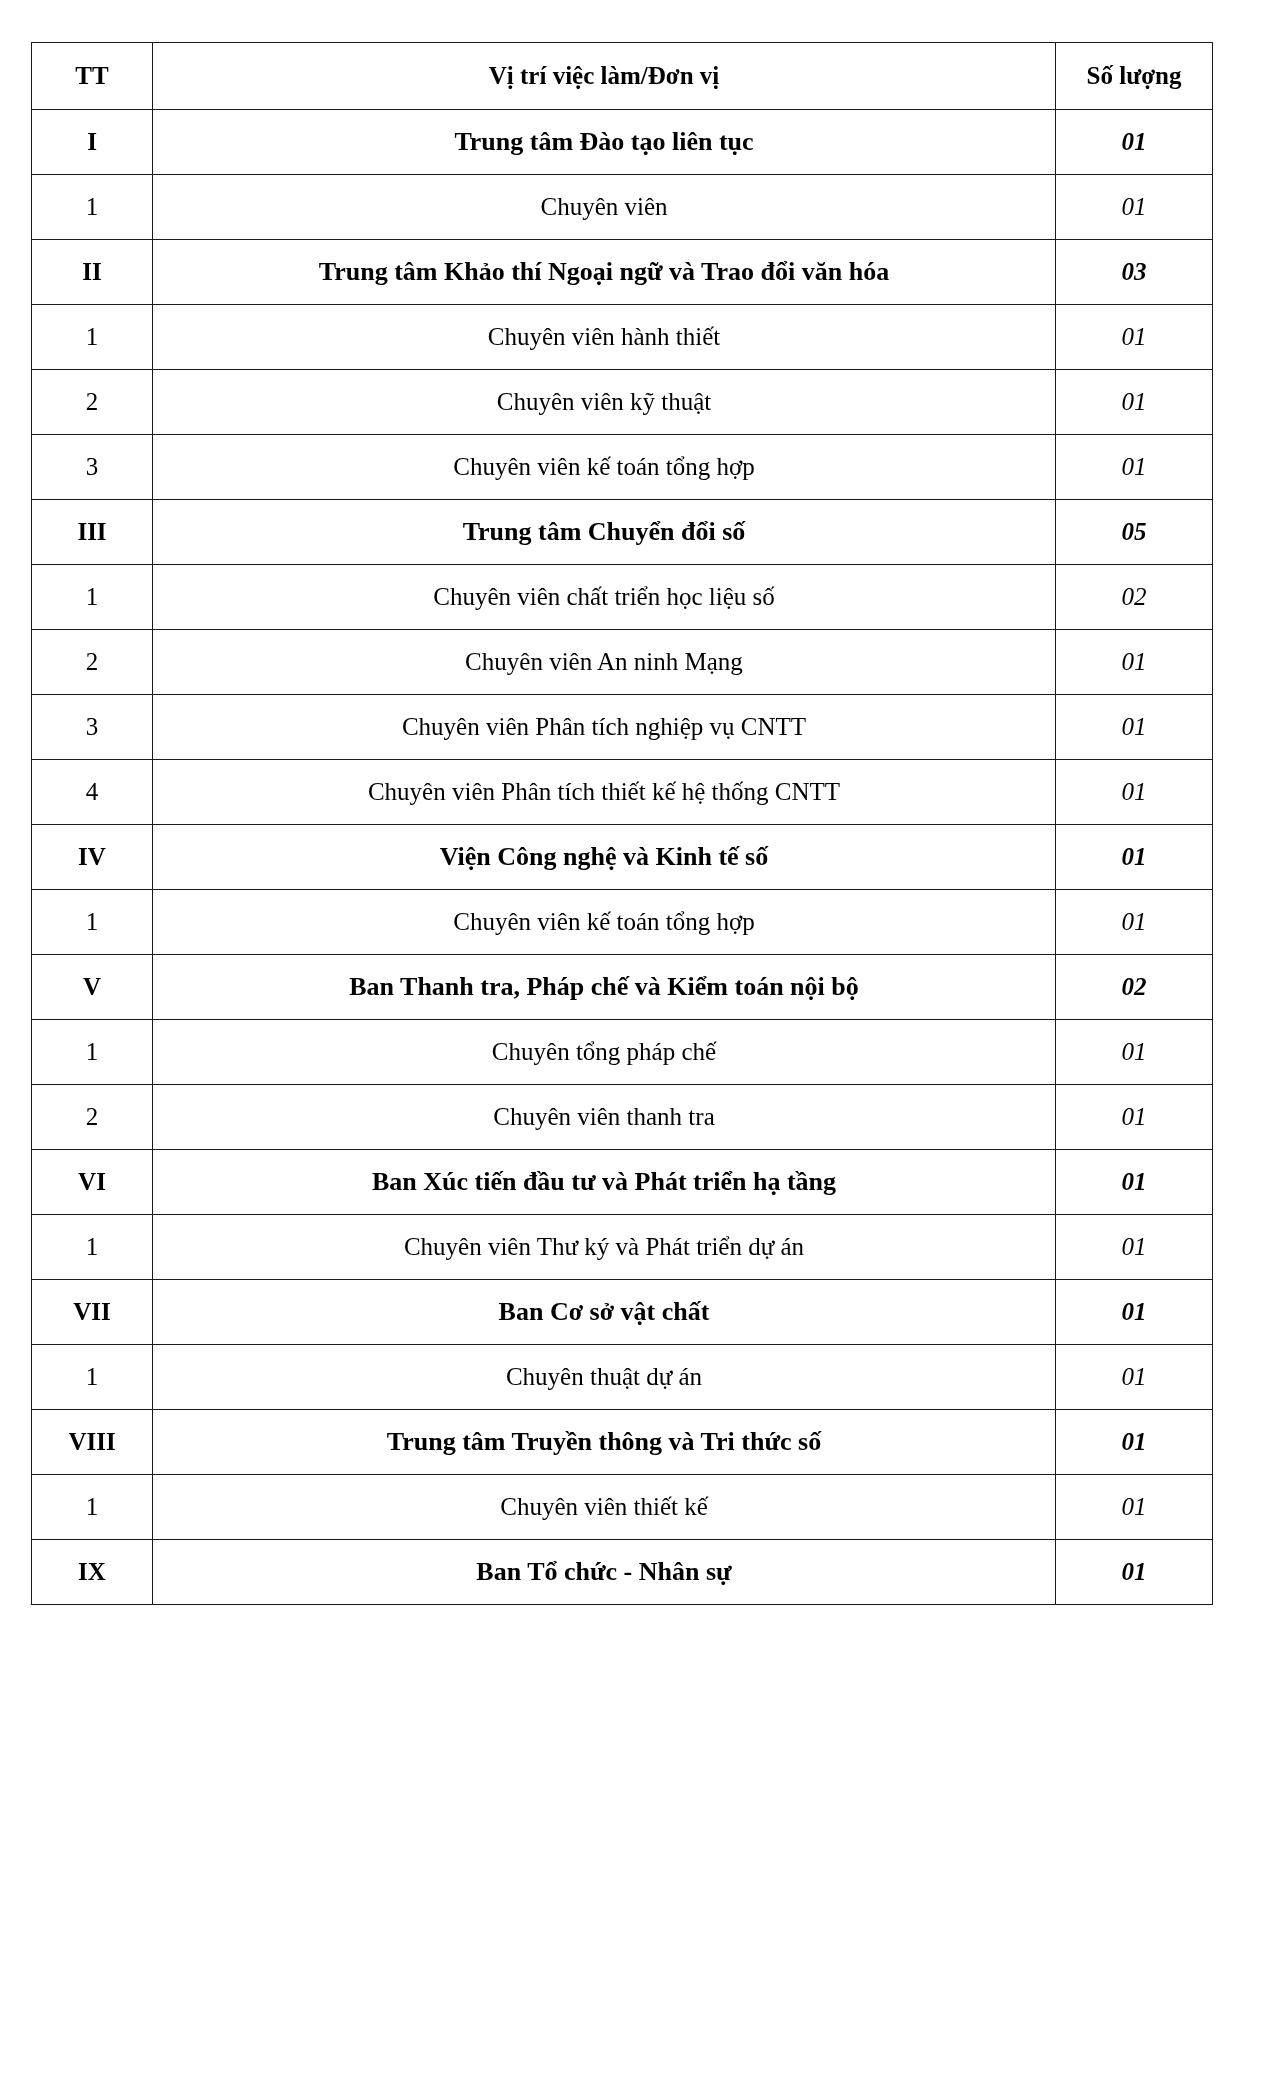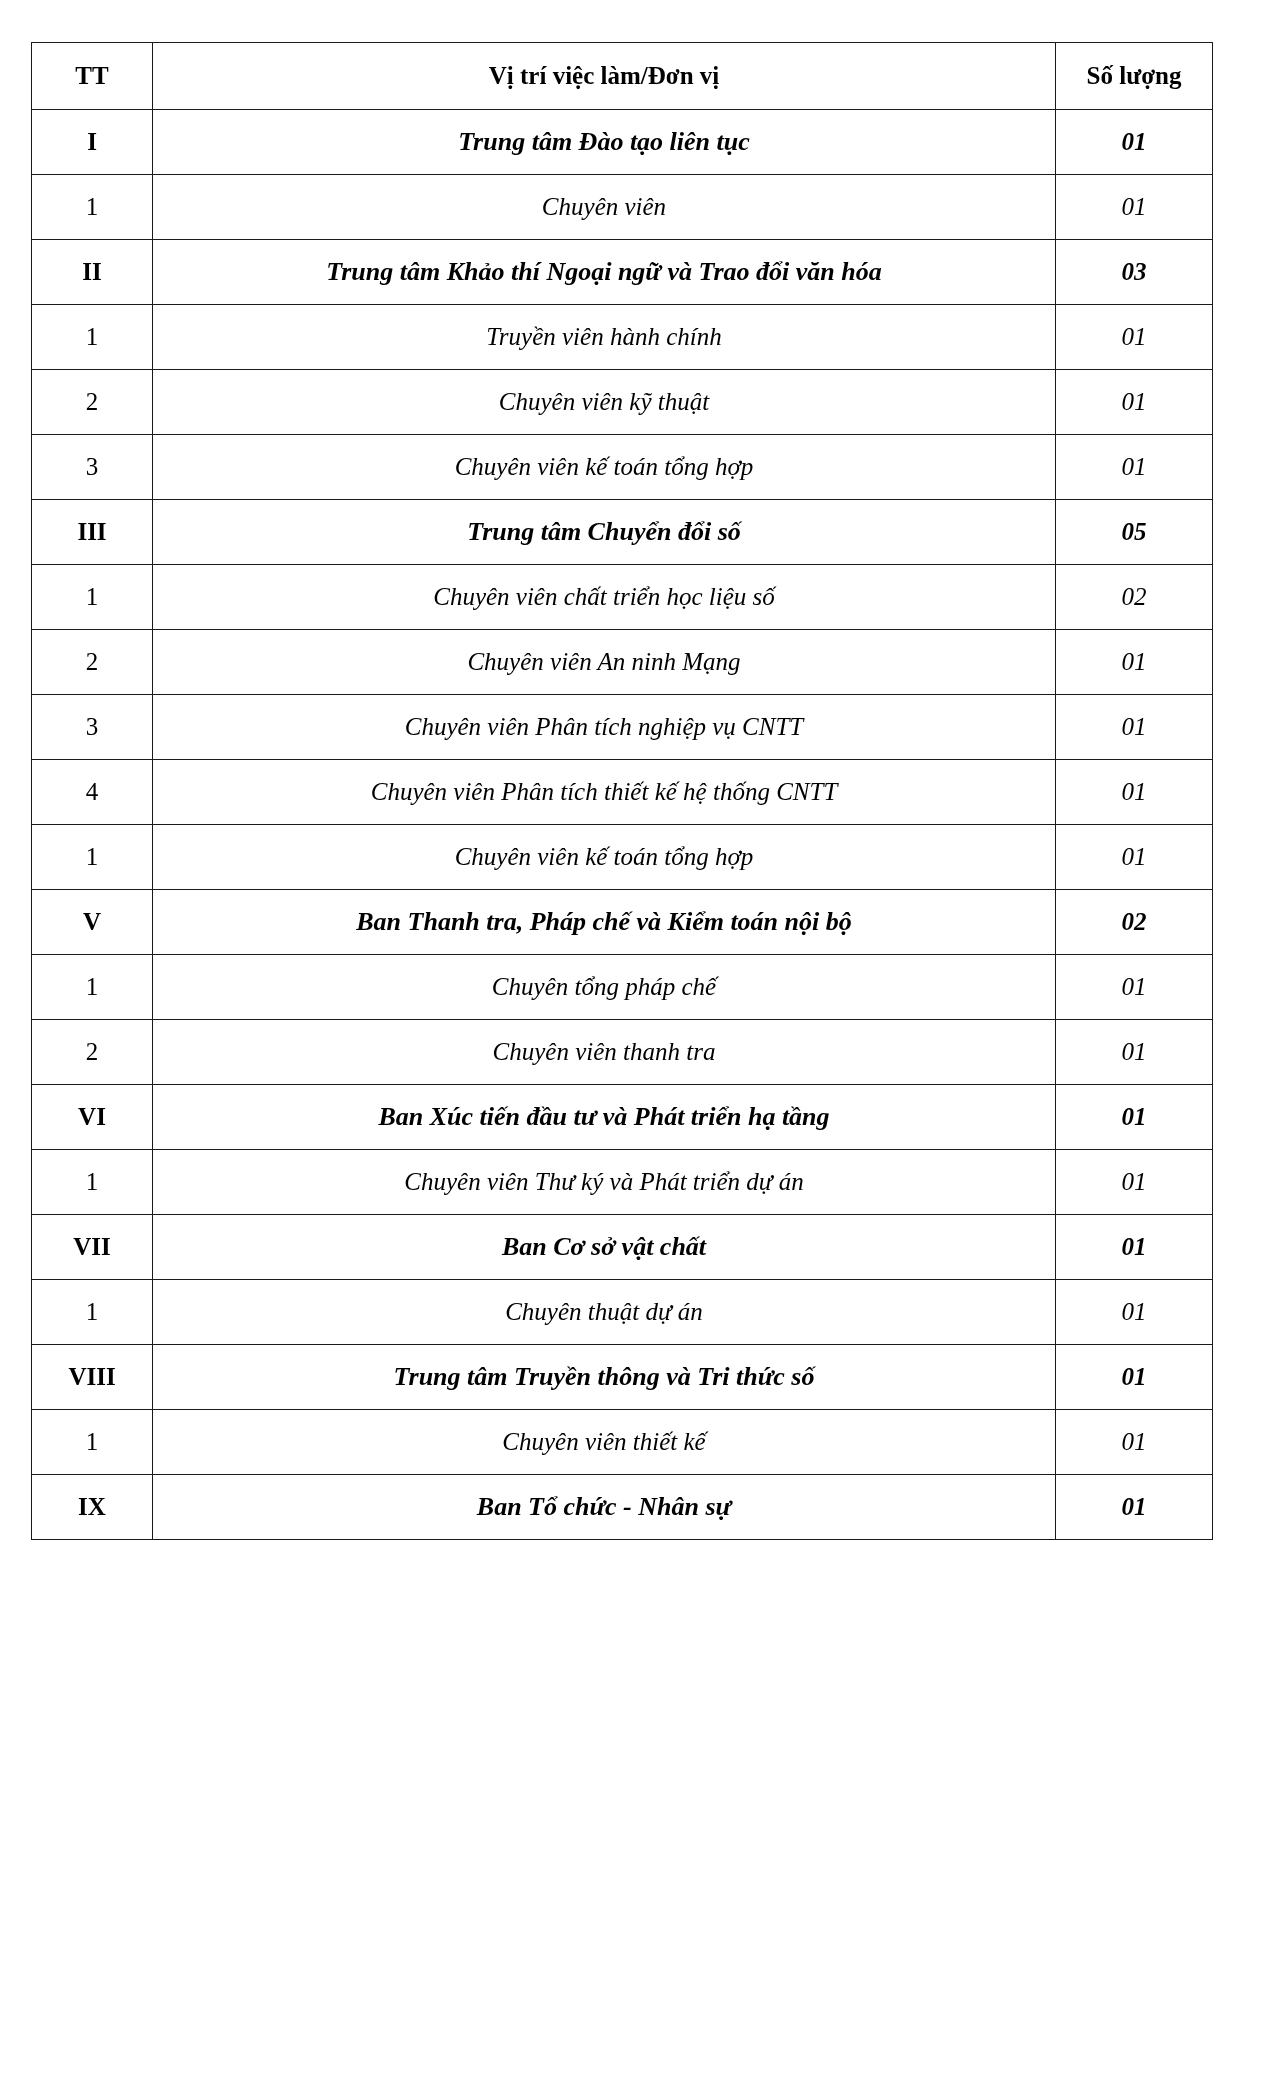--- a/index.html
+++ b/index.html
@@ -52,21 +52,21 @@
     font-size: 25px;
     height: 66px;
   }
   table.positions tr.group-row > td {
     font-weight: bold;
   }
   table.positions tr.item-row > td {
     font-weight: normal;
   }
   td.tt-cell { font-size: 25px; }
-  td.title-cell { font-size: 26px; font-style: italic; }
+  td.title-cell { font-size: 26px; }
   td.qty-cell { font-size: 25px; font-style: italic; }
   tr.group-row td.title-cell { font-size: 26px; }
 </style>
 </head>
 <body>
 
 <div class="page">
   <div class="table-wrap">
     <table class="positions">
       <colgroup>
@@ -92,21 +92,21 @@
             <td class="title-cell">Chuyên viên</td>
             <td class="qty-cell">01</td>
           </tr>
           <tr class="group-row">
             <td class="tt-cell">II</td>
             <td class="title-cell">Trung tâm Khảo thí Ngoại ngữ và Trao đổi văn hóa</td>
             <td class="qty-cell">03</td>
           </tr>
           <tr class="item-row">
             <td class="tt-cell">1</td>
-            <td class="title-cell">Truyền viên hành chính</td>
+            <td class="title-cell">Chuyên viên hành thiết</td>
             <td class="qty-cell">01</td>
           </tr>
           <tr class="item-row">
             <td class="tt-cell">2</td>
             <td class="title-cell">Chuyên viên kỹ thuật</td>
             <td class="qty-cell">01</td>
           </tr>
           <tr class="item-row">
             <td class="tt-cell">3</td>
             <td class="title-cell">Chuyên viên kế toán tổng hợp</td>
@@ -128,20 +128,25 @@
             <td class="qty-cell">01</td>
           </tr>
           <tr class="item-row">
             <td class="tt-cell">3</td>
             <td class="title-cell">Chuyên viên Phân tích nghiệp vụ CNTT</td>
             <td class="qty-cell">01</td>
           </tr>
           <tr class="item-row">
             <td class="tt-cell">4</td>
             <td class="title-cell">Chuyên viên Phân tích thiết kế hệ thống CNTT</td>
+            <td class="qty-cell">01</td>
+          </tr>
+          <tr class="group-row">
+            <td class="tt-cell">IV</td>
+            <td class="title-cell">Viện Công nghệ và Kinh tế số</td>
             <td class="qty-cell">01</td>
           </tr>
           <tr class="item-row">
             <td class="tt-cell">1</td>
             <td class="title-cell">Chuyên viên kế toán tổng hợp</td>
             <td class="qty-cell">01</td>
           </tr>
           <tr class="group-row">
             <td class="tt-cell">V</td>
             <td class="title-cell">Ban Thanh tra, Pháp chế và Kiểm toán nội bộ</td>

